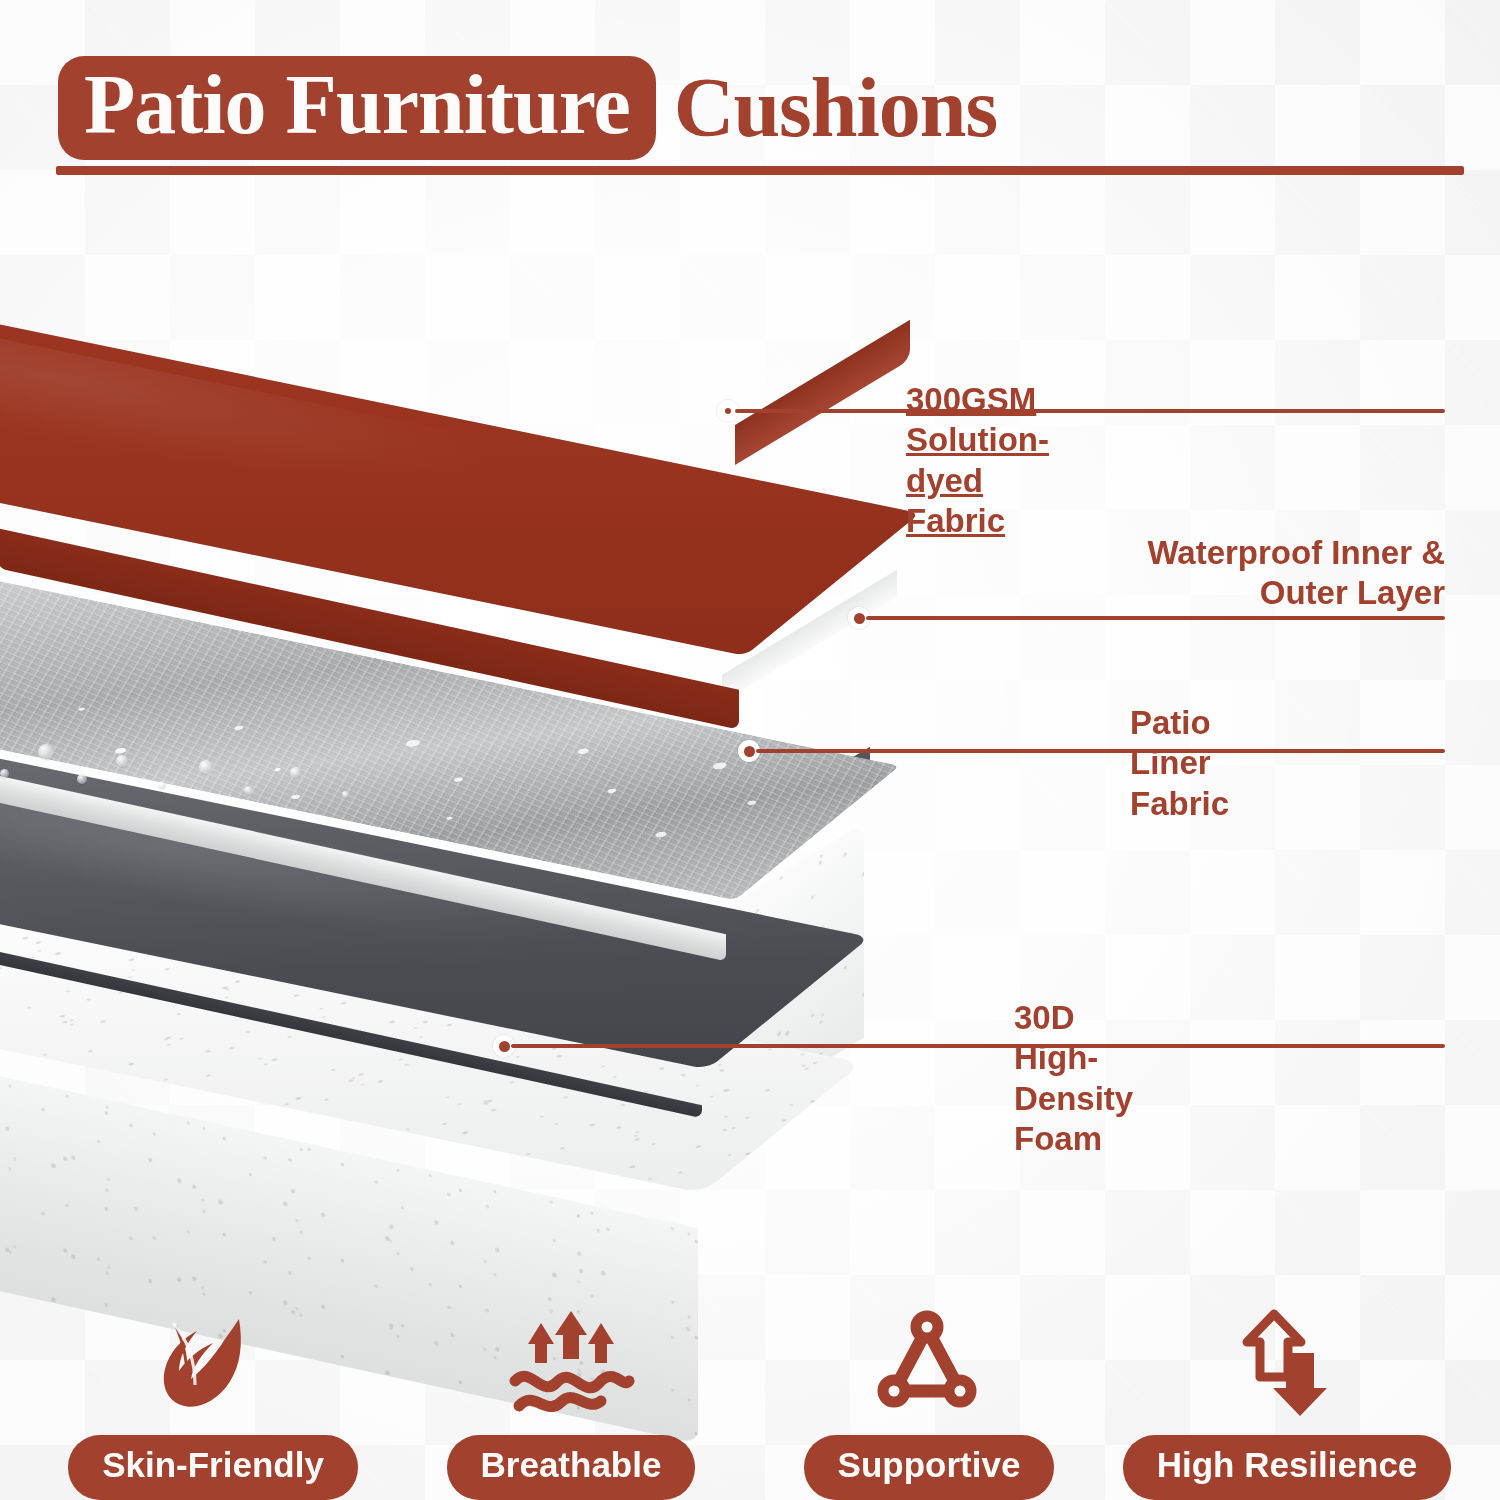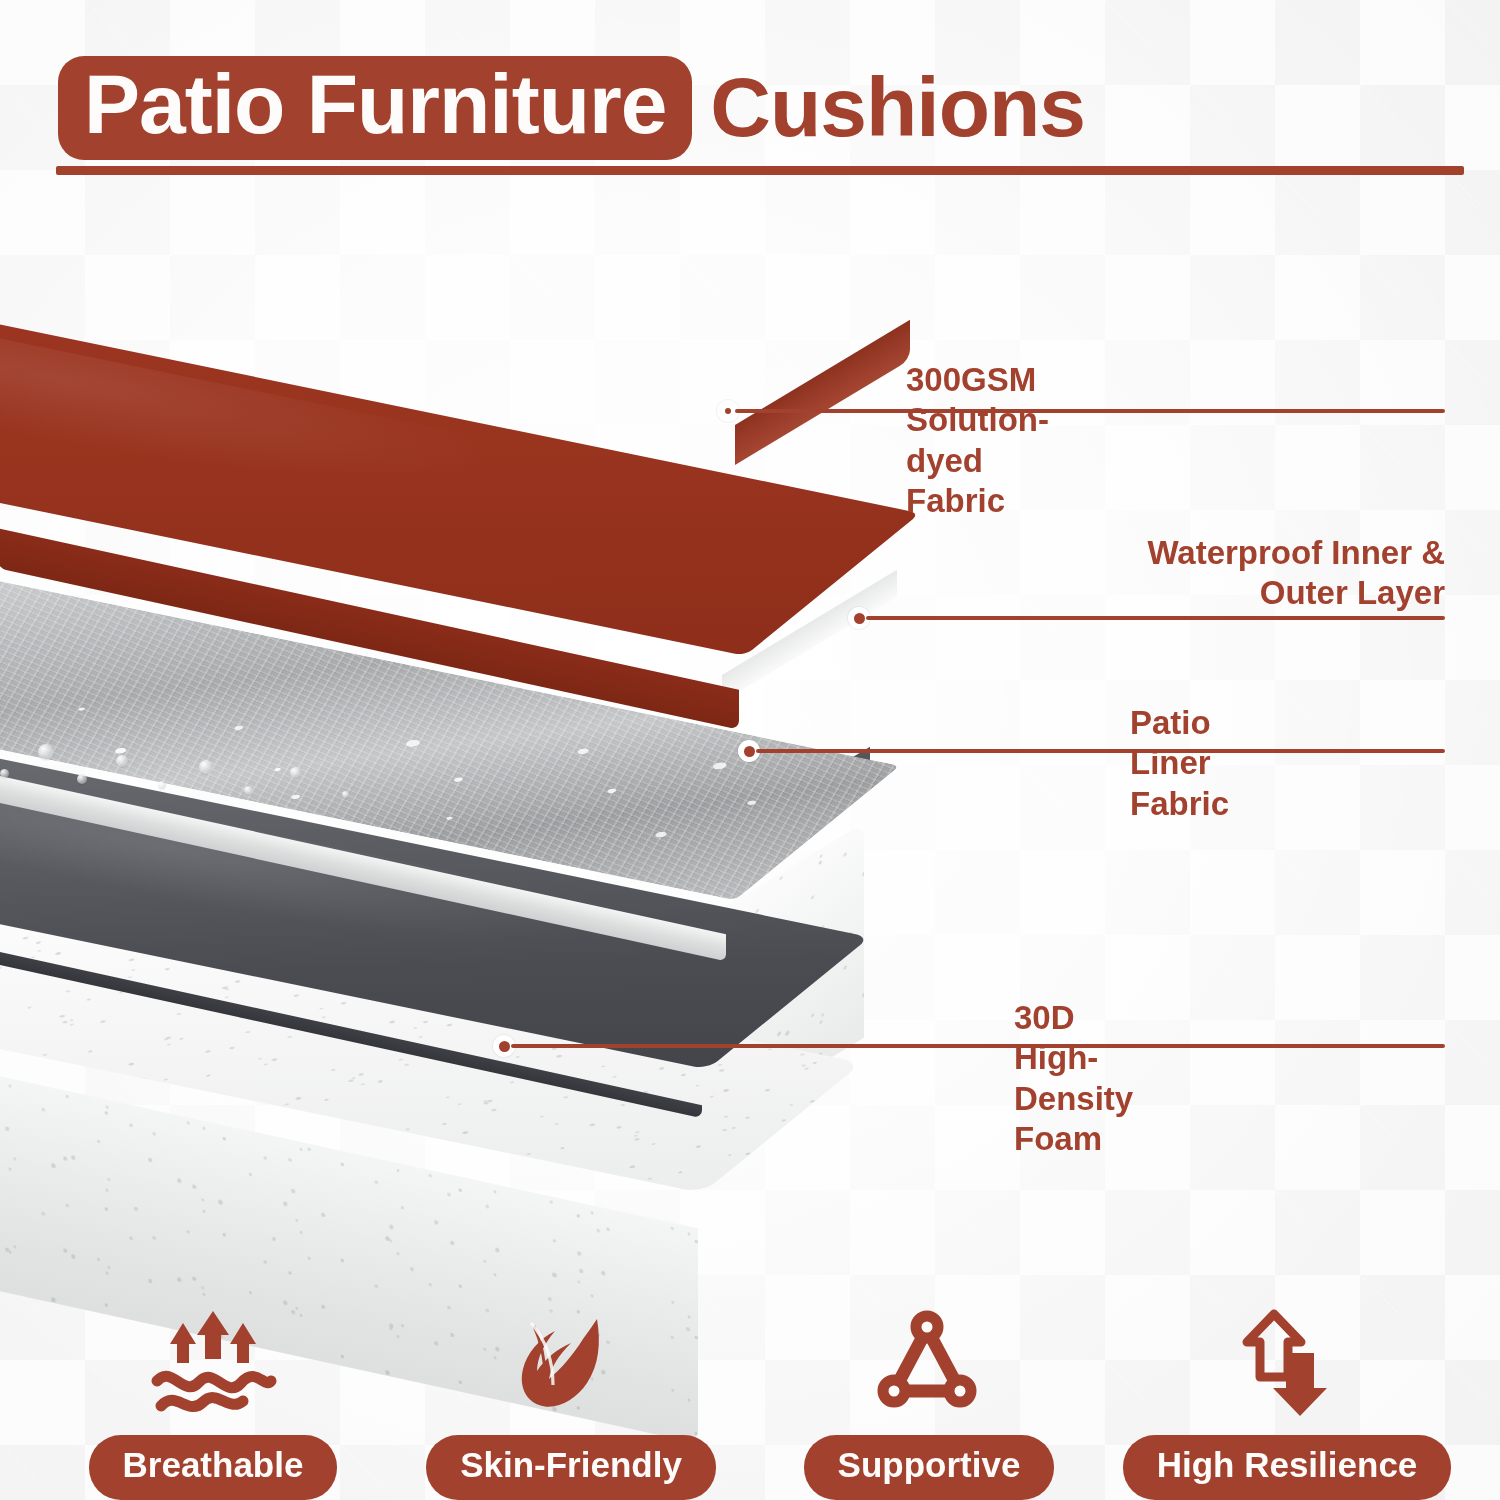--- a/index.html
+++ b/index.html
@@ -21,21 +21,21 @@
     background-size:170px 170px;
     background-position:0 0, 85px 85px;
     opacity:.9;
   }
   #bg-vignette{
     position:absolute; inset:0; z-index:1;
     background:radial-gradient(ellipse at 42% 46%, rgba(255,255,255,.96) 0%, rgba(255,255,255,.75) 42%, rgba(255,255,255,.25) 75%, rgba(255,255,255,0) 100%);
   }
 
   
-  #header{ position:absolute; left:0; top:0; width:1500px; height:190px; z-index:6; }
+  #header{ position:absolute; left:0; top:0; width:1500px; height:190px; z-index:6;font-family:Liberation Serif, serif; }
   #title-row{
     position:absolute; left:58px; top:56px;
     display:flex; align-items:center; white-space:nowrap;
   }
   #title-pill{
     background:#A2412D;
     border-radius:26px;
     padding:6px 26px 12px 26px;
     font-size:84px; font-weight:bold; color:#fdfcfb;
     letter-spacing:-1px; line-height:1.02;
@@ -311,21 +311,21 @@
   </div>
 </div>
 
 <div id="callouts">
 
   <div class="callout">
     <span class="marker hollow" style="left:717px; top:400px;">
         <i></i>
       </span>
     <span class="leader" style="left:735px; top:409px; width:710px;"></span>
-    <span class="callout-text" style="left:906px; top:360px;">300GSM Solution-dyed Fabric</span>
+    <span class="callout-text" style="left:906px; top:380px;text-decoration:underline;">300GSM Solution-dyed Fabric</span>
   </div>
 
   <div class="callout">
     <span class="marker" style="left:848px; top:607px;">
         <i></i>
       </span>
     <span class="leader" style="left:866px; top:616px; width:579px;"></span>
     <span class="callout-text" style="left:1085px; top:533px; width:360px; text-align:right;">Waterproof Inner  &amp;
 Outer Layer</span>
   </div>
@@ -341,51 +341,51 @@
   <div class="callout">
     <span class="marker" style="left:493px; top:1035px;">
         <i></i>
       </span>
     <span class="leader" style="left:511px; top:1044px; width:934px;"></span>
     <span class="callout-text" style="left:1014px; top:998px;">30D High-Density Foam</span>
   </div>
 </div>
 
 <div id="features">
+
+  <div class="feature">
+    <div class="feature-icon">
+      <svg width="140" height="112" viewBox="0 0 140 112">
+        <g fill="#A2412D">
+          <path d="M96 10 C100 34 98 56 86 74 C74 92 54 102 38 96 C24 91 18 76 22 60
+                   C26 44 38 30 54 22 C42 36 36 50 36 62 C44 50 56 40 70 34
+                   C58 46 50 58 48 70 C60 60 72 46 82 30 C88 22 92 16 96 10 Z"></path>
+          <path d="M33 17 C40 33 44 50 44 68" fill="none" stroke="#A2412D" stroke-width="3"></path>
+          <path d="M30 14 C44 30 52 52 52 76" fill="none" stroke="#fdfcfb" stroke-width="3.2" opacity=".85"></path>
+        </g>
+      </svg>
+    </div>
+    <div class="feature-pill">Skin-Friendly</div>
+  </div>
 
   <div class="feature">
     <div class="feature-icon">
       <svg width="140" height="112" viewBox="0 0 140 112">
         <g fill="#A2412D">
           <path d="M70 2 L86 26 H78 V50 H62 V26 H54 Z"></path>
           <path d="M40 14 L53 35 H46 V54 H34 V35 H27 Z"></path>
           <path d="M100 14 L113 35 H106 V54 H94 V35 H87 Z"></path>
         </g>
         <g fill="none" stroke="#A2412D" stroke-width="11" stroke-linecap="round">
           <path d="M14 72 C29 55 41 90 56 73 C71 56 83 91 98 74 C113 57 122 80 128 72"></path>
           <path d="M18 97 C33 80 45 108 60 93 C74 79 86 104 100 92"></path>
         </g>
       </svg>
     </div>
     <div class="feature-pill">Breathable</div>
-  </div>
-
-  <div class="feature">
-    <div class="feature-icon">
-      <svg width="140" height="112" viewBox="0 0 140 112">
-        <g fill="#A2412D">
-          <path d="M96 10 C100 34 98 56 86 74 C74 92 54 102 38 96 C24 91 18 76 22 60
-                   C26 44 38 30 54 22 C42 36 36 50 36 62 C44 50 56 40 70 34
-                   C58 46 50 58 48 70 C60 60 72 46 82 30 C88 22 92 16 96 10 Z"></path>
-          <path d="M33 17 C40 33 44 50 44 68" fill="none" stroke="#A2412D" stroke-width="3"></path>
-          <path d="M30 14 C44 30 52 52 52 76" fill="none" stroke="#fdfcfb" stroke-width="3.2" opacity=".85"></path>
-        </g>
-      </svg>
-    </div>
-    <div class="feature-pill">Skin-Friendly</div>
   </div>
 
   <div class="feature">
     <div class="feature-icon">
       <svg width="140" height="112" viewBox="0 0 140 112">
         <g stroke="#A2412D" stroke-width="13" stroke-linecap="round" fill="none">
           <path d="M68 20 L100 80"></path>
           <path d="M68 20 L36 80"></path>
           <path d="M36 82 L100 82"></path>
         </g>

